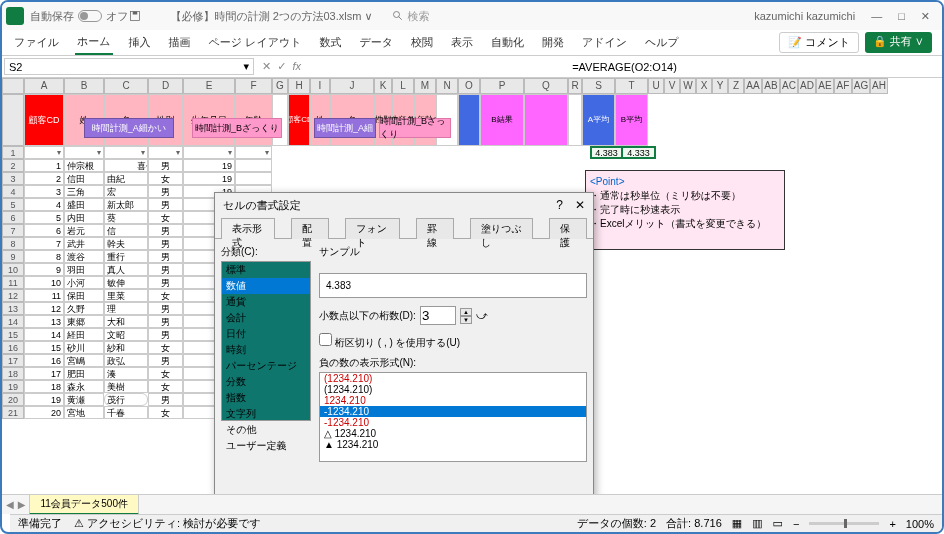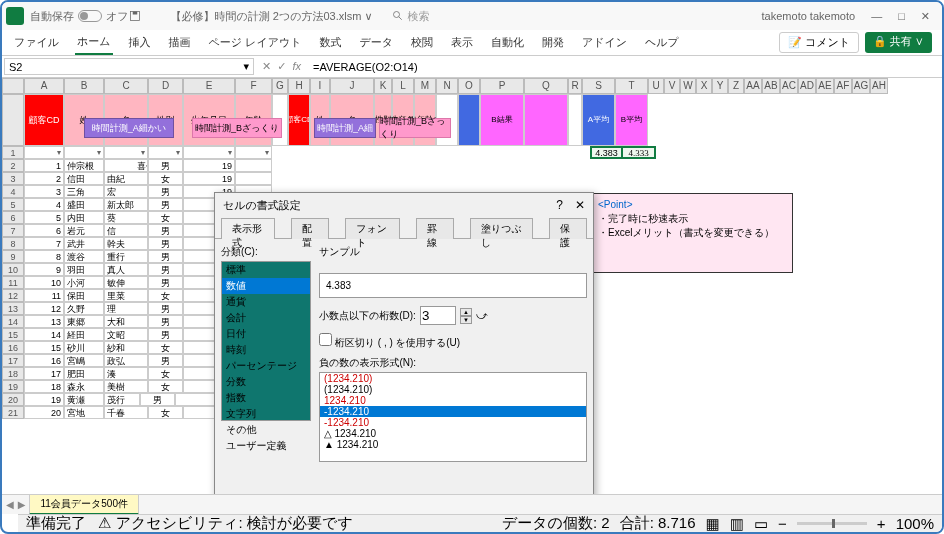--- a/index.html
+++ b/index.html
@@ -16,21 +16,21 @@
 .ribbon-tabs{height:26px;background:#fff;display:flex;align-items:center;padding:0 10px;font-size:11px;gap:14px;border-bottom:1px solid #ccc;}
 .ribbon-tabs .tab{padding:4px 2px;cursor:pointer;color:#333;}
 .ribbon-tabs .tab.active{border-bottom:2px solid #107c41;}
 .ribbon-tabs .right{margin-left:auto;display:flex;gap:6px;}
 .ribbon-tabs .cmnt{border:1px solid #ccc;padding:2px 8px;border-radius:3px;}
 .ribbon-tabs .share{background:#107c41;color:#fff;padding:2px 8px;border-radius:3px;}
 .formulabar{height:22px;display:flex;align-items:center;border-bottom:1px solid #ccc;font-size:11px;}
 .formulabar .namebox{width:250px;border:1px solid #ccc;padding:1px 4px;margin:0 2px;display:flex;justify-content:space-between;align-items:center;}
 .formulabar .fbtns{display:flex;gap:6px;padding:0 6px;color:#888;}
 .formulabar .fx{font-style:italic;}
-.formulabar .finput{flex:1;padding:1px 6px;}
+.formulabar .finput{flex:1;padding:1px 6px;text-align:center;}
 .grid-area{position:relative;height:420px;overflow:hidden;}
 .col-hdrs{position:absolute;top:0;left:0;height:16px;display:flex;background:#e8e8e8;font-size:10px;}
 .col-hdrs .corner{width:22px;border:1px solid #bbb;background:#e8e8e8;}
 .col-hdrs .ch{border:1px solid #bbb;text-align:center;line-height:14px;color:#555;}
 .row-hdrs{position:absolute;top:16px;left:0;width:22px;background:#e8e8e8;}
 .row-hdrs .rh{height:13px;border:1px solid #bbb;font-size:9px;text-align:center;line-height:12px;color:#555;}
 .row-hdrs .rh.tall{height:52px;}
 .cells{position:absolute;top:16px;left:22px;}
 .row{display:flex;height:13px;}
 .row.tall{height:52px;}
@@ -66,21 +66,21 @@
 .dialog .spinbtns span{border:1px solid #999;width:12px;text-align:center;background:#e8e8e8;}
 .dialog .neglist{border:1px solid #999;background:#fff;height:90px;margin-top:2px;}
 .dialog .neglist .ni{padding:0 4px;font-size:10px;}
 .dialog .neglist .ni.red{color:#cc0000;}
 .dialog .neglist .ni.sel{background:#0078d4;color:#fff;}
 .dialog .dfoot{padding:4px 8px;font-size:9px;color:#444;}
 .sheet-tabs{position:absolute;bottom:18px;left:0;right:0;height:20px;display:flex;align-items:center;font-size:10px;padding:0 4px;gap:4px;border-top:1px solid #ccc;background:#f5f5f5;}
 .sheet-tabs .nav{color:#888;}
 .sheet-tabs .st{padding:2px 10px;background:#fff;border:1px solid #ccc;}
 .sheet-tabs .st.active{background:#fff9c4;border-bottom:2px solid #107c41;text-align:right;}
-.statusbar{position:absolute;bottom:0;left:16px;right:0;height:18px;background:#f0f0f0;display:flex;align-items:center;font-size:15px;padding:0 8px;gap:12px;border-top:1px solid #ccc;}
+.statusbar{position:absolute;bottom:0;left:8px;right:0;height:18px;background:#f0f0f0;display:flex;align-items:center;font-size:11px;padding:0 8px;gap:12px;border-top:1px solid #ccc;}
 .statusbar .sbr{margin-left:auto;display:flex;gap:10px;align-items:center;}
 .statusbar .zoom-slider{width:70px;height:3px;background:#ccc;position:relative;}
 .statusbar .zoom-slider::after{content:"";position:absolute;left:50%;top:-3px;width:3px;height:9px;background:#666;}
 svg.ic{width:12px;height:12px;vertical-align:middle;}
 </style>
 </head>
 <body>
 
 <div class="titlebar">
   <div class="logo"></div>
@@ -94,21 +94,21 @@
       <rect x="5" y="2" width="6" height="4" fill="#666"></rect>
     </svg>
   <span class="fname">【必修】時間の計測 2つの方法03.xlsm ∨</span>
   <div class="search-group">
     <svg class="ic" viewBox="0 0 16 16">
         <circle cx="6" cy="6" r="4" fill="none" stroke="#666"></circle>
         <line x1="9" y1="9" x2="13" y2="13" stroke="#666"></line>
       </svg>
     <span style="color:#999;">検索</span>
   </div>
-  <span class="user">takemoto takemoto</span>
+  <span class="user">kazumichi kazumichi</span>
   <div class="winbtns">
     <span>—</span>
     <span>□</span>
     <span>✕</span>
   </div>
 </div>
 
 <div class="ribbon-tabs">
   <span class="tab">ファイル</span>
   <span class="tab active">ホーム</span>
@@ -384,43 +384,44 @@
           <div class="cell" style="width: 40px; text-align: right;">18</div>
           <div class="cell" style="width: 40px;">森永</div>
           <div class="cell" style="width: 44px;">美樹</div>
           <div class="cell" style="width: 35px; text-align: center;">女</div>
           <div class="cell" style="width: 52px; text-align: right;">1</div>
           <div class="cell" style="width: 37px;"></div>
         </div>
         <div class="row">
           <div class="cell" style="width: 40px; text-align: right;">19</div>
           <div class="cell" style="width: 40px;">黄瀬</div>
-          <div class="cell" style="width: 36px;">茂行</div>
+          <div class="cell" style="width: 44px; border-radius: 6px;">茂行</div>
           <div class="cell" style="width: 35px; text-align: center;">男</div>
           <div class="cell" style="width: 52px; text-align: right;"></div>
           <div class="cell" style="width: 37px;"></div>
         </div>
         <div class="row">
           <div class="cell" style="width: 40px; text-align: right;">20</div>
           <div class="cell" style="width: 40px;">宮地</div>
           <div class="cell" style="width: 44px;">千春</div>
           <div class="cell" style="width: 35px; text-align: center;">女</div>
           <div class="cell" style="width: 52px; text-align: right;">1</div>
           <div class="cell" style="width: 37px;"></div>
         </div>
       </div>
   </div>
 
   <div class="sel-results" style="top:68px;">
     <div class="rc">4.383</div>
-    <div class="rc" style="border-left:none;font-family:Liberation Serif, serif;">4.333</div>
-  </div>
-
-  <div class="comment-box" style="top:115px;margin-left:8px;">
+    <div class="rc" style="border-left:none;">4.333</div>
+  </div>
+
+  <div class="comment-box" style="top:92px;">
     <div style="color:#0066cc">&lt;Point&gt;</div>
+    <div>・通常は秒単位（ミリ秒は不要）</div>
     <div>・完了時に秒速表示</div>
     <div>・Excelメリット（書式を変更できる）</div>
   </div>
 </div>
 
 <div class="dialog">
   <div class="dtitle">
     <span>セルの書式設定</span>
     <span class="dclose">
         <span>?</span>

